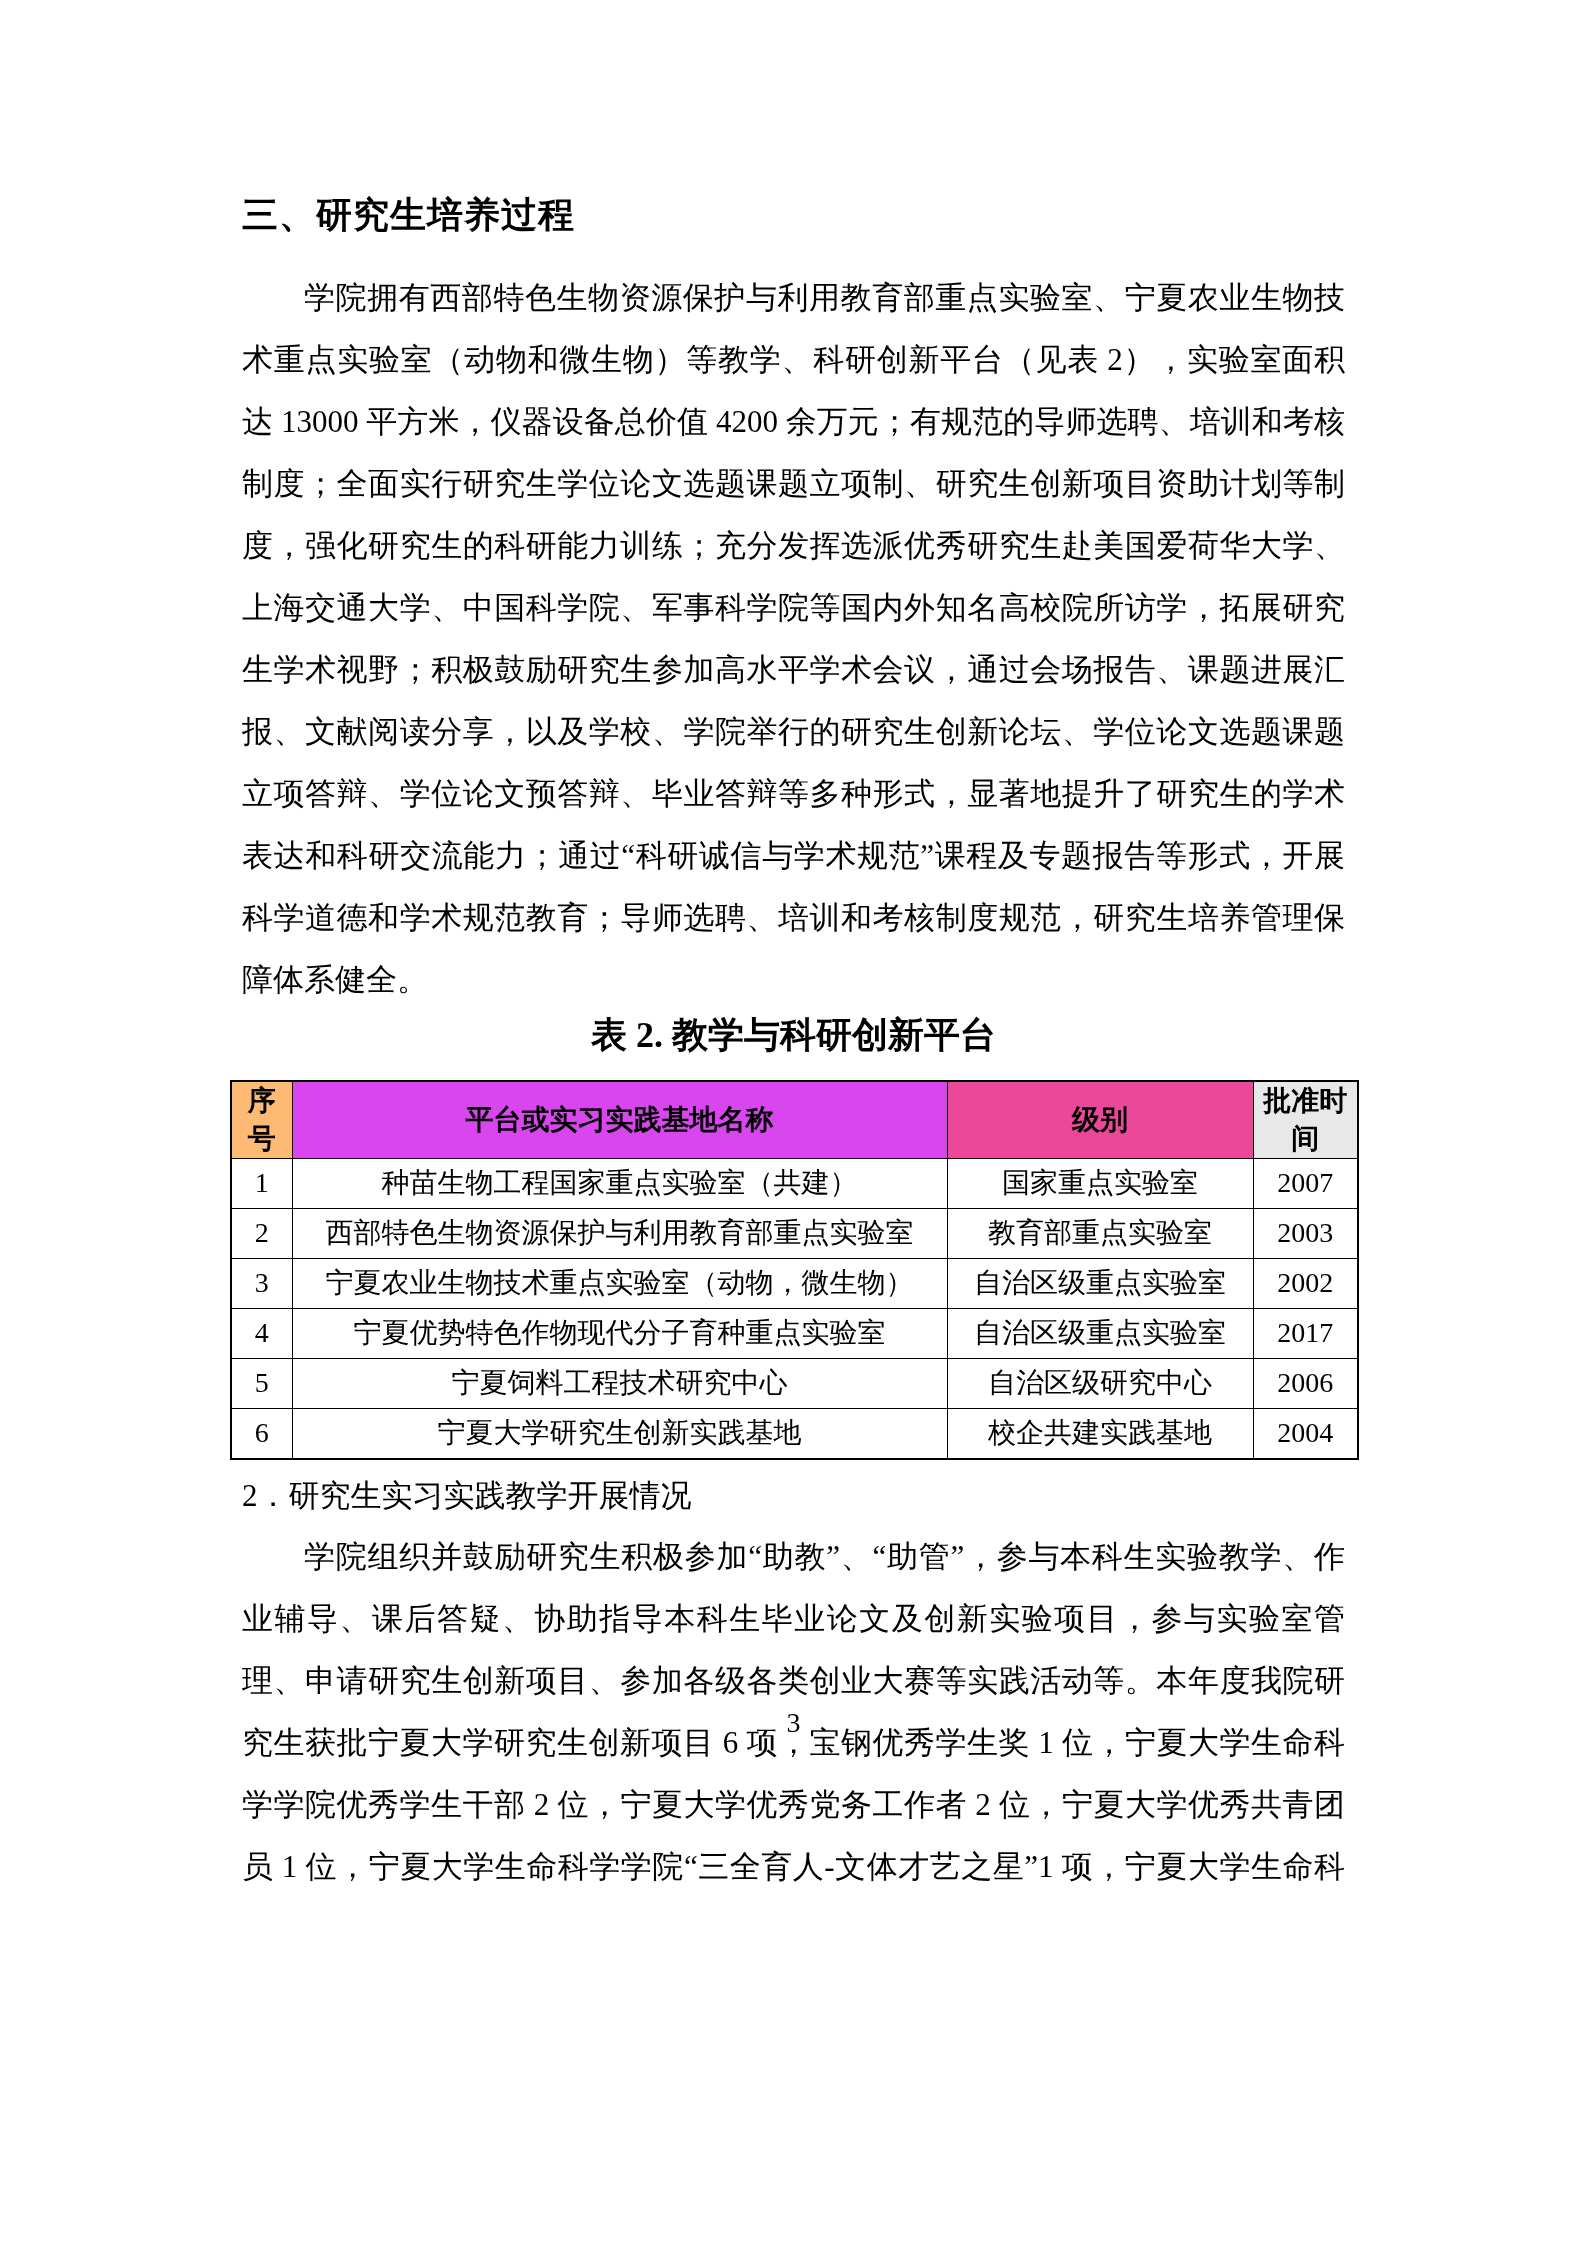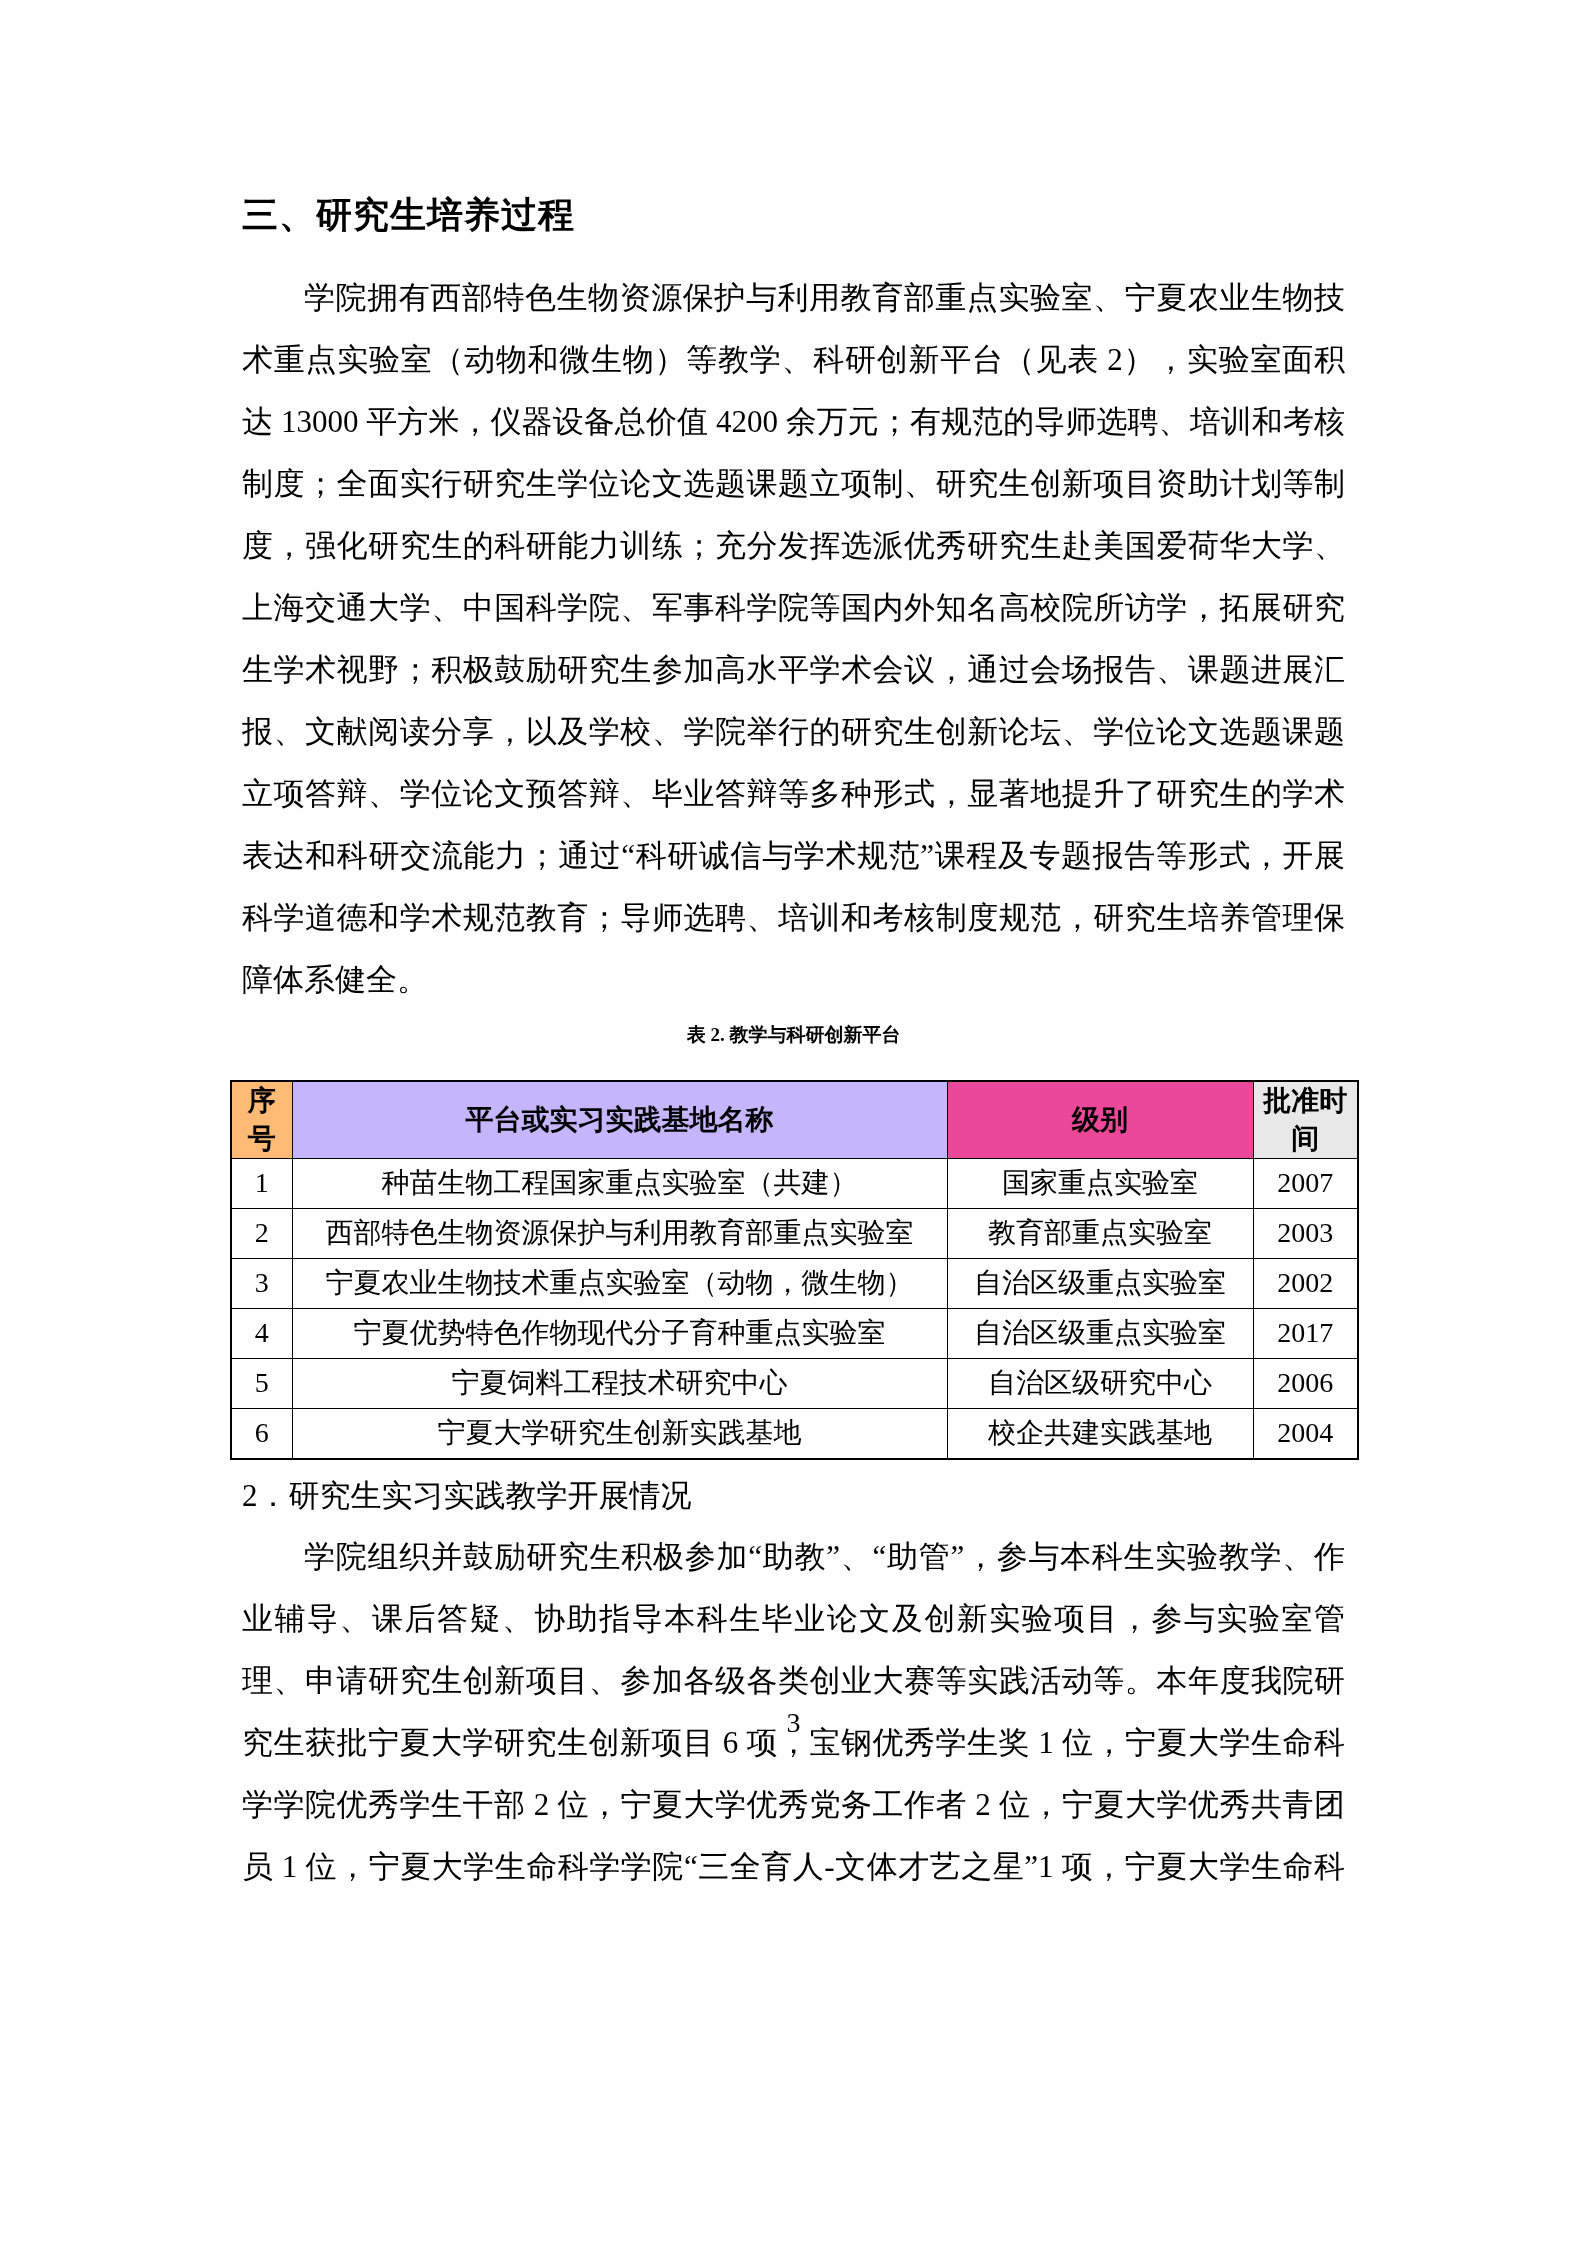--- a/index.html
+++ b/index.html
@@ -35,21 +35,21 @@
   .para {
     font-size: 31px;
     line-height: 62px;
     margin: 10px 0 0 0;
     text-align: justify;
     text-justify: inter-ideograph;
     text-indent: 2em;
     word-break: break-all;
   }
   .table-caption {
-    font-size: 19px;
+    font-size: 36px;
     line-height: 36px;
     font-weight: 700;
     text-align: center;
     margin: 6px 0 0 0;
   }
   table.platform-table {
     border-collapse: collapse;
     table-layout: fixed;
     width: 1127px;
     margin: 27px 0 0 -12px;
@@ -103,21 +103,21 @@
   <table class="platform-table">
     <colgroup>
       <col class="c-no">
         <col class="c-name">
         <col class="c-lvl">
         <col class="c-time">
     </colgroup>
     <thead>
       <tr>
         <th style="background-color: #fdba74;">序号</th>
-        <th style="background-color: #c4b5fd; text-align: center;">平台或实习实践基地名称</th>
+        <th style="background-color: #d946ef; text-align: center;">平台或实习实践基地名称</th>
         <th style="background-color: #ec4899;">级别</th>
         <th style="background-color: rgb(232, 232, 232);">批准时间</th>
       </tr>
     </thead>
     <tbody>
       <tr>
         <td>1</td>
         <td>种苗生物工程国家重点实验室（共建）</td>
         <td>国家重点实验室</td>
         <td>2007</td>

